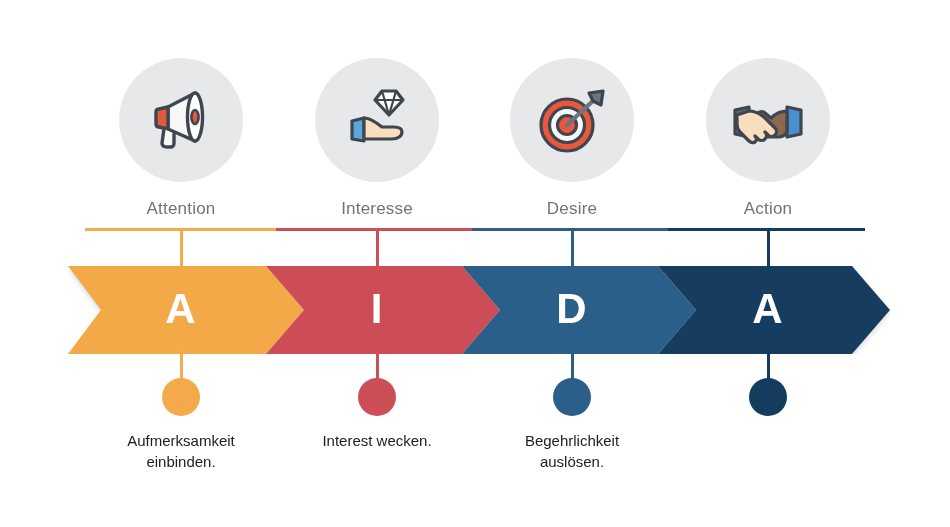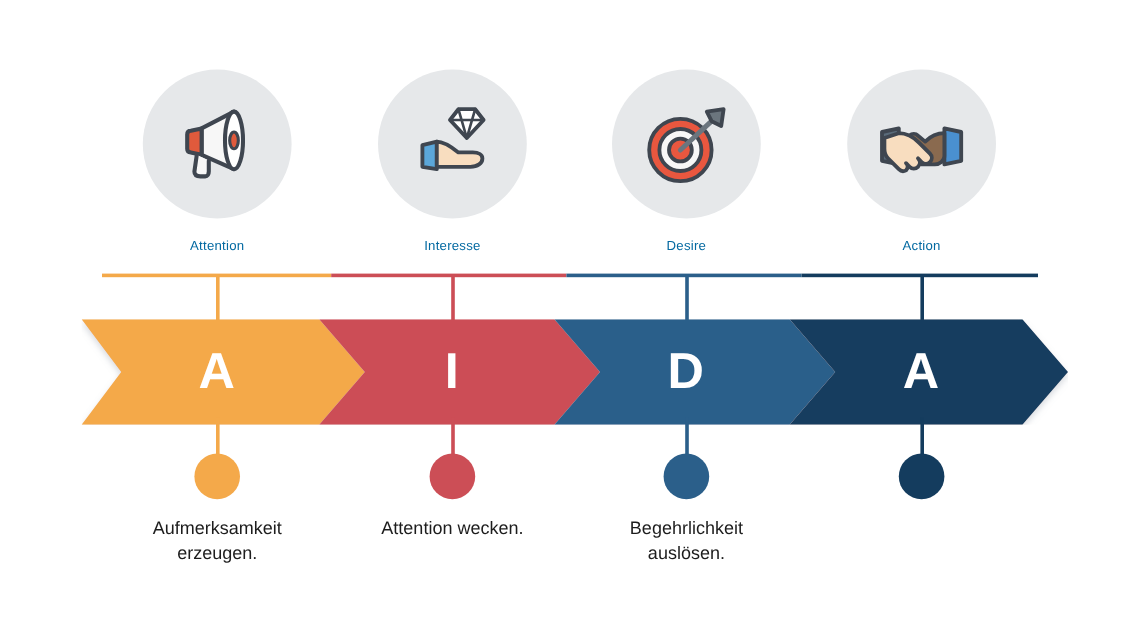--- a/index.html
+++ b/index.html
@@ -36,23 +36,23 @@
     top: 58px;
   }
   .icon-circle svg { display: block; }
 
   
   .stage-label {
     position: absolute;
     top: 199px;
     width: 220px;
     text-align: center;
-    font-size: 11px;
+    font-size: 17px;
     letter-spacing: 0.2px;
-    color: #0369a1;
+    color: #737373;
     font-family: "Liberation Sans", sans-serif;
   }
 
   
   .axis-seg {
     position: absolute;
     top: 228px;
     height: 3px;
   }
   
@@ -230,24 +230,24 @@
   <div class="dot-drop" style="left:571px; background:#2B5F8A;"></div>
   <div class="dot-drop" style="left:767px; background:#143C5E;"></div>
 
   <div class="bottom-dot" style="left:162px; background:#F4A94A;"></div>
   <div class="bottom-dot" style="left:358px; background:#CC4E56;"></div>
   <div class="bottom-dot" style="left:553px; background:#2B5F8A;"></div>
   <div class="bottom-dot" style="left:749px; background:#143C5E;"></div>
 
   <div class="bottom-caption" style="left:66px;">
     <div>Aufmerksamkeit</div>
-    <div>erzeugen.</div>
+    <div>einbinden.</div>
   </div>
   <div class="bottom-caption" style="left:262px;">
-    <div>Attention wecken.</div>
+    <div>Interest wecken.</div>
     <div></div>
   </div>
   <div class="bottom-caption" style="left:457px;">
     <div>Begehrlichkeit</div>
     <div>auslösen.</div>
   </div>
   <div class="bottom-caption" style="left:653px;">
   </div>
 
 </div>

